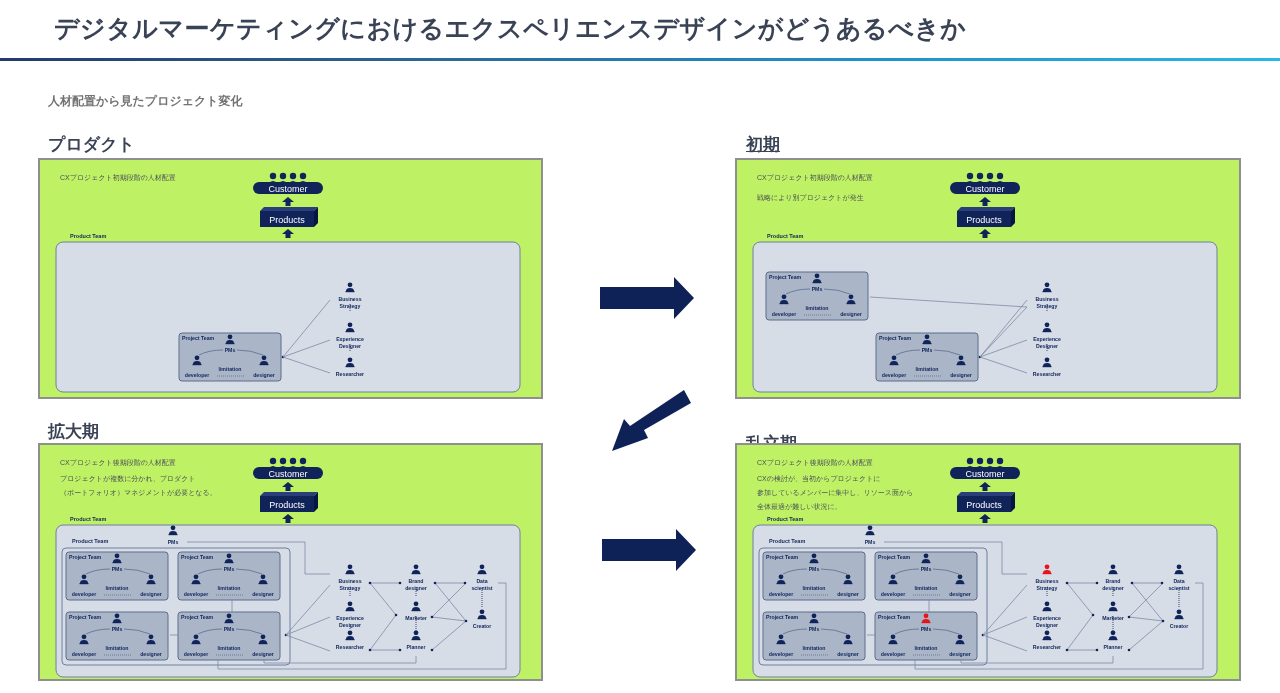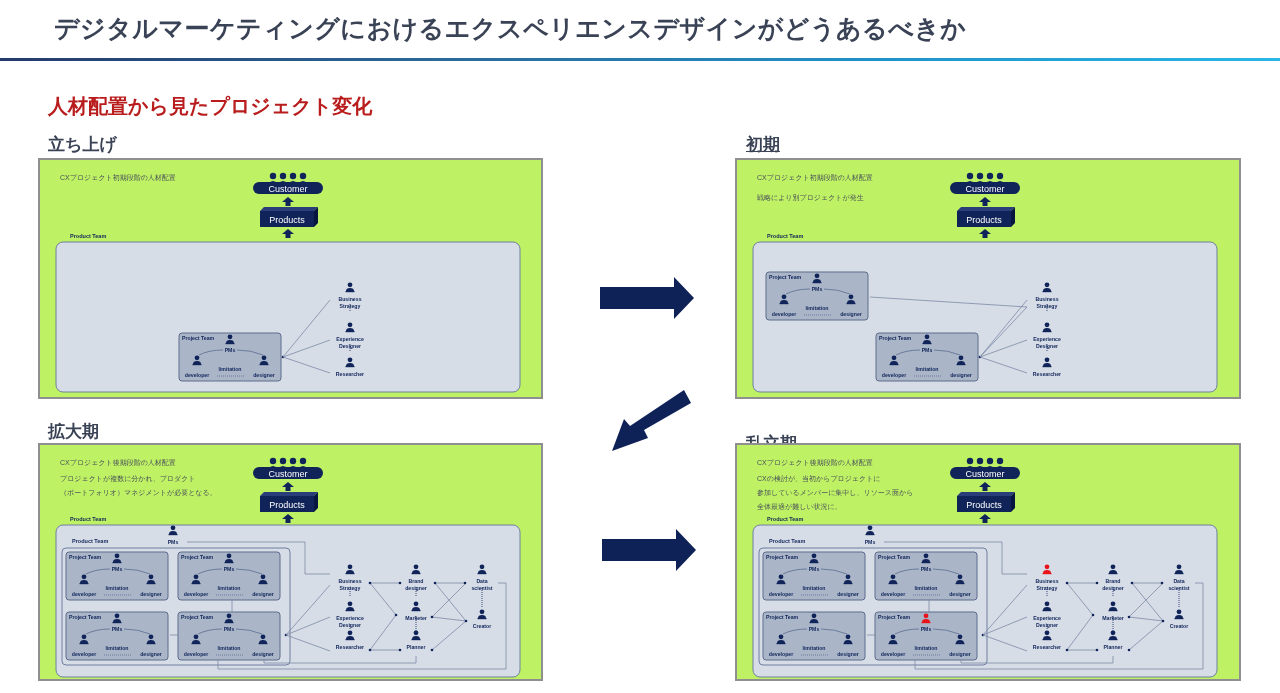--- a/index.html
+++ b/index.html
@@ -1,33 +1,33 @@
 <!DOCTYPE html>
 <html><head>
 <meta charset="utf-8">
 <style>
   html,body{margin:0;padding:0;background:#ffffff;}
   body{width:1280px;height:693px;position:relative;overflow:hidden;font-family:"DejaVu Sans","Liberation Sans",sans-serif;color:#2f3a4e;}
   .page-title{position:absolute;left:48px;top:12px;font-size:25px;font-weight:bold;color:#3a4356;letter-spacing:0.5px;white-space:nowrap;margin-left:6px;}
   .title-rule{position:absolute;left:0;top:58px;width:1280px;height:3px;background:linear-gradient(to right,#243a6b 0%,#2a6a9a 35%,#1f93cc 70%,#29b7e8 100%);}
-  .subtitle{position:absolute;left:48px;top:93px;font-size:20px;font-weight:bold;color:#b91c1c;white-space:nowrap;}
+  .subtitle{position:absolute;left:48px;top:93px;font-size:12px;font-weight:bold;color:#737373;white-space:nowrap;}
   .stage-label{position:absolute;font-size:17px;font-weight:bold;color:#3a4356;white-space:nowrap;}
   .panel{position:absolute;background:#bef264;border:2px solid #8f8f90;box-sizing:border-box;overflow:hidden;}
   .panel svg{position:absolute;left:0;top:0;}
   .big-arrow{position:absolute;}
   svg text{font-family:"Liberation Sans","DejaVu Sans",sans-serif;}
 </style>
 </head>
 <body>
 
 <div class="page-title">デジタルマーケティングにおけるエクスペリエンスデザインがどうあるべきか</div>
 <div class="title-rule"></div>
 <div class="subtitle">人材配置から見たプロジェクト変化</div>
 
-<div class="stage-label" style="left:48px;top:133px;">立ち上げ</div>
+<div class="stage-label" style="left:48px;top:133px;">プロダクト</div>
 <div class="stage-label" style="left:746px;top:133px;text-decoration:underline;">初期</div>
 <div class="stage-label" style="left:48px;top:420px;">拡大期</div>
 <div class="stage-label" style="left:746px;top:432px;">乱立期</div>
 
 <div class="panel" id="p0" style="left:38px;top:158px;width:505px;height:241px;">
     <svg width="501" height="237" viewBox="0 0 501 237">
       <g>
         <circle cx="233" cy="16" r="3.2" fill="#10245a"></circle>
         <path d="M228,24 Q233,18 238,24 Z" fill="#10245a"></path>
         <circle cx="243" cy="16" r="3.2" fill="#10245a"></circle>

